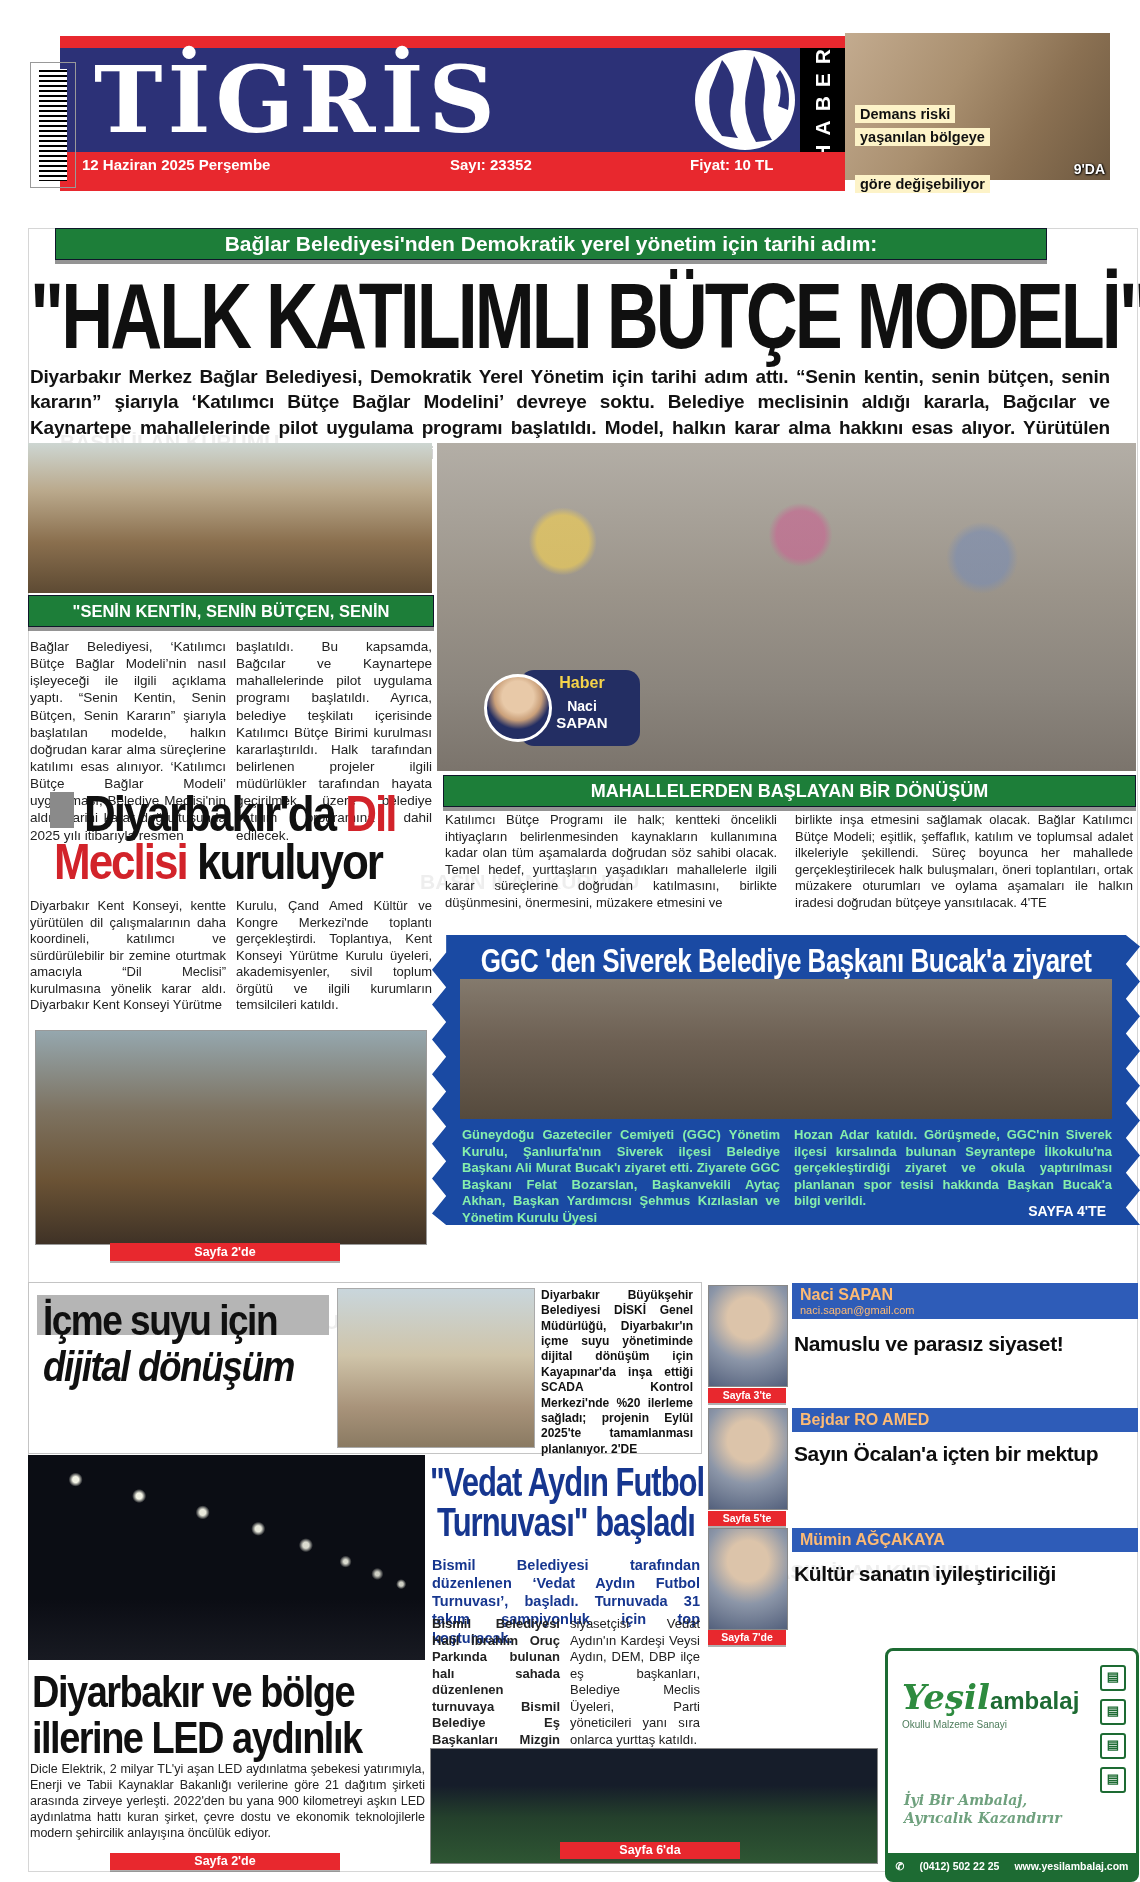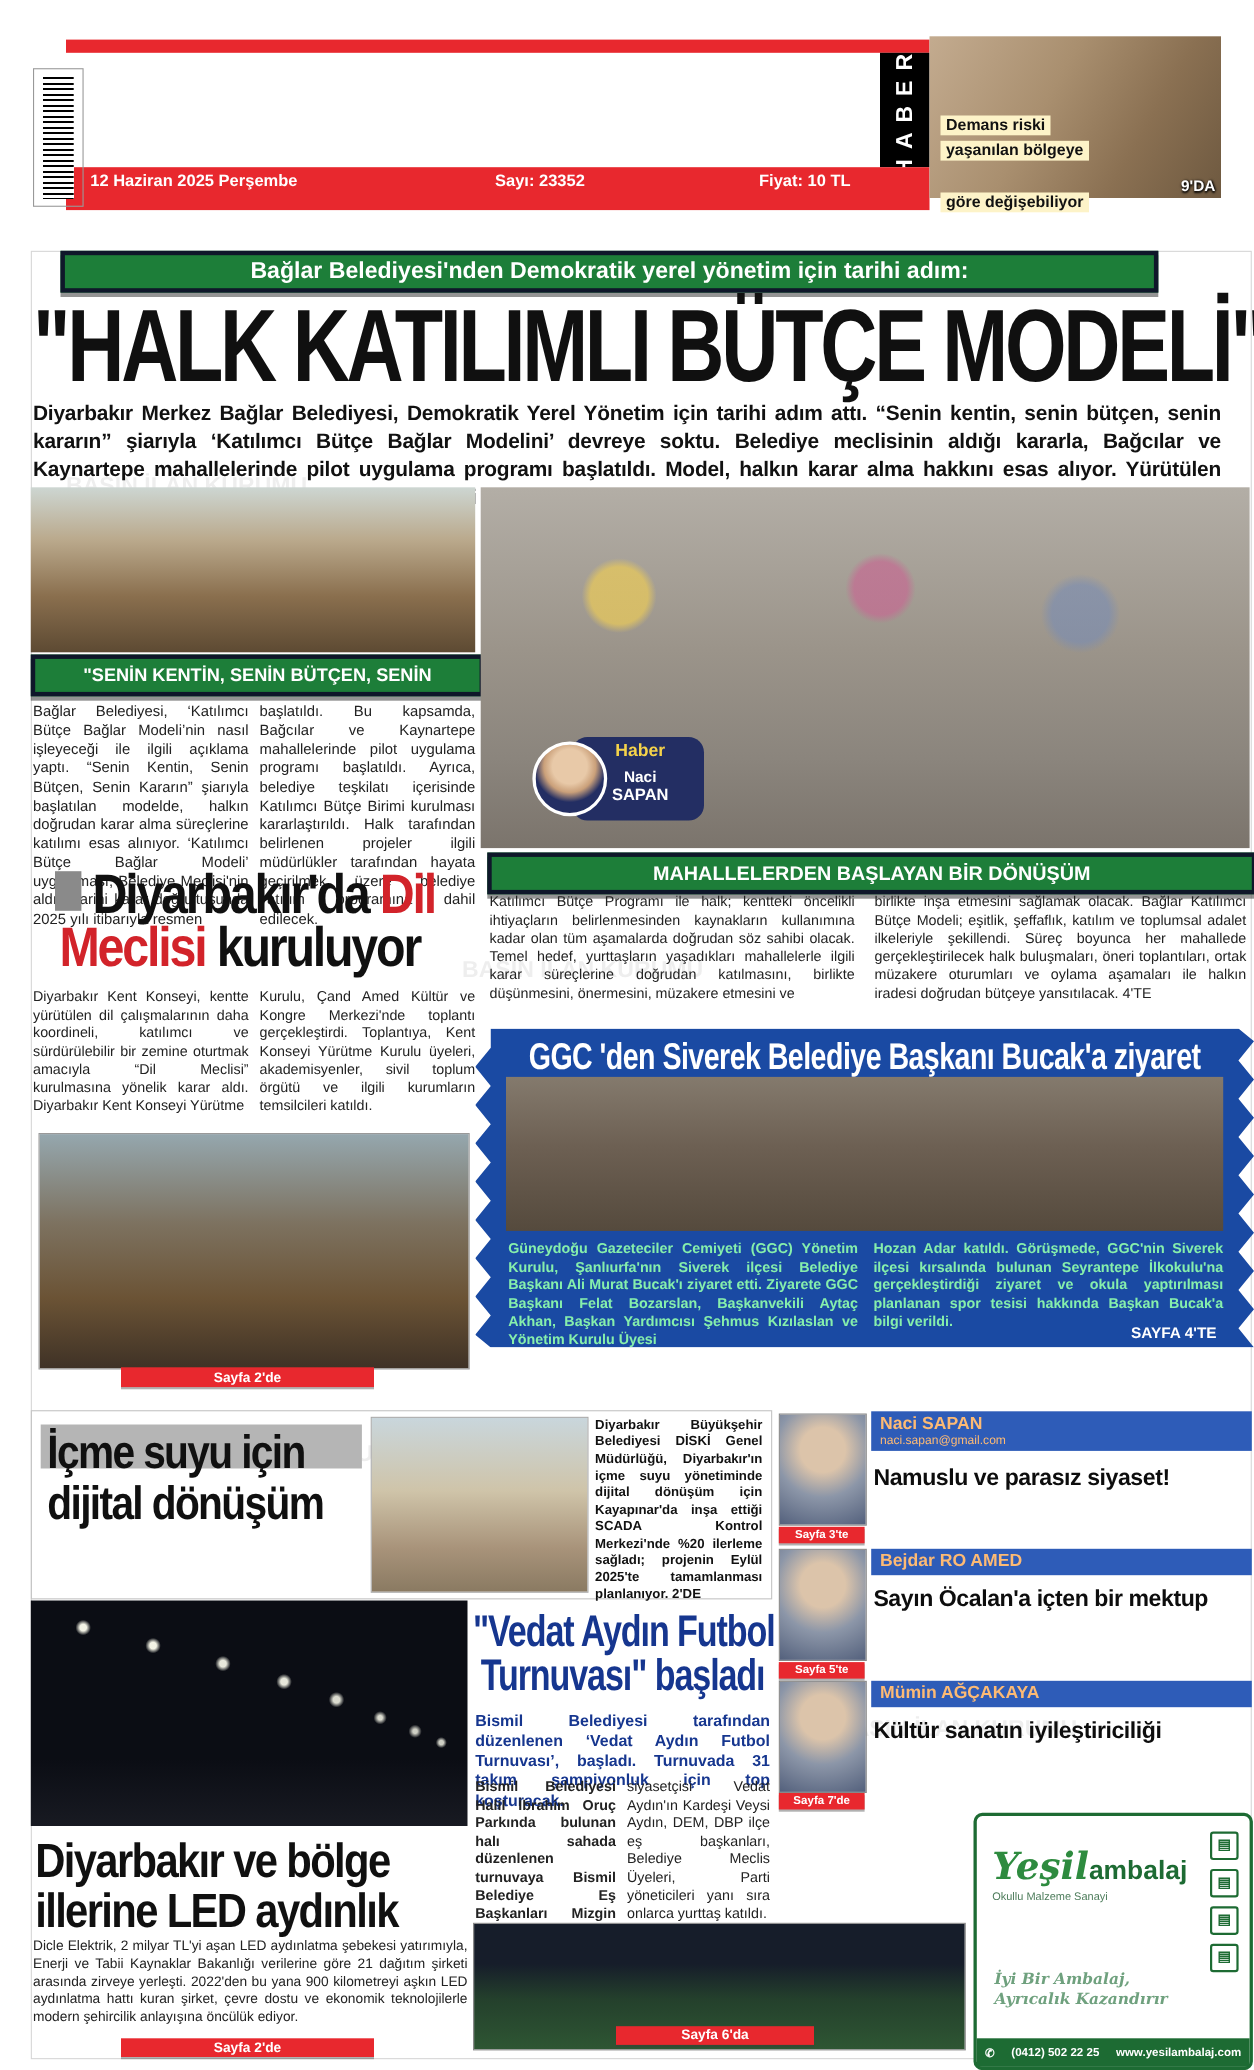--- a/index.html
+++ b/index.html
@@ -17,21 +17,21 @@
   .m-haber span{writing-mode:vertical-rl;transform:rotate(180deg);font-weight:bold;font-size:21px;letter-spacing:9px;}
   .m-datebar{background:#e8282e;color:#fff;font-weight:bold;font-size:15px;}
   .m-datebar span{position:absolute;top:4px;}
   .barcode{background:#fff;border:1px solid #999;
     background-image:repeating-linear-gradient(0deg,#000 0 2px,#fff 2px 5px);background-clip:content-box;padding:6px 8px;}
   
   .demans{background:linear-gradient(120deg,#c3ab8f 0%,#a98f6f 40%,#8a7052 70%,#6e5940 100%);text-align:center;}
   .tline{position:absolute;left:10px;background:#fdf3c8;color:#111;font-weight:bold;font-size:14.5px;padding:1px 5px;white-space:nowrap;}
   .pnum{position:absolute;color:#fff;font-weight:bold;font-size:14px;text-shadow:0 1px 2px #000,1px 0 2px #000;}
   
-  .greenbar{background:#1d7e39;color:#fff;font-weight:bold;text-align:center;box-shadow:0 4px 0 rgba(60,60,60,.55);border:4px solid #0f172a;}
+  .greenbar{background:#1d7e39;color:#fff;font-weight:bold;text-align:center;box-shadow:0 4px 0 rgba(60,60,60,.55);border:1px solid #0f172a;}
   .redtag{background:#e8282e;color:#fff;font-weight:bold;font-size:12.5px;text-align:center;box-shadow:0 2px 0 rgba(60,60,60,.4);}
   
   .hl{font-weight:bold;color:#101010;}
   .cond{display:inline-block;transform:scaleY(1.3);transform-origin:center top;white-space:nowrap;}
   .condL{display:inline-block;transform:scaleY(1.15);transform-origin:left top;white-space:nowrap;}
   .lead{font-weight:bold;font-size:19px;line-height:1.33;text-align:justify;letter-spacing:-0.2px;}
   .bodytxt{font-size:13.5px;line-height:1.27;text-align:justify;color:#222;}
   .red{color:#d2232a;}
   
   .badge-pill{background:#232e63;border-radius:14px;color:#fff;}
@@ -80,20 +80,29 @@
 
   <div class="wm" style="left:60px;top:430px;">BASIN İLAN KURUMU</div>
   <div class="wm" style="left:420px;top:870px;">BASIN İLAN KURUMU</div>
   <div class="wm" style="left:120px;top:1310px;">BASIN İLAN KURUMU</div>
   <div class="wm" style="left:760px;top:1560px;">BASIN İLAN KURUMU</div>
   <div class="wm" style="left:470px;top:1830px;">BASIN İLAN KURUMU</div>
 
   <div class="frame" style="left:28px;top:228px;width:1108px;height:1642px;border-color:#d6d6d6;"></div>
 
   <div class="abs m-redtop" style="left:60px;top:36px;width:785px;height:12px;"></div>
+  <div class="abs m-navy" style="left:60px;top:48px;width:740px;height:104px;">
+    <span class="m-title">TİGRİS</span>
+    <svg class="abs" style="right:2px;top:0px;" width="106" height="104" viewBox="0 0 106 104">
+      <circle cx="53" cy="52" r="50" fill="#ffffff"></circle>
+      <path d="M30 12 Q46 30 40 52 Q35 74 46 90 L30 88 Q14 68 18 42 Z" fill="#2c3177"></path>
+      <path d="M62 8 Q76 28 72 52 Q69 76 80 92 L64 94 Q50 70 54 44 Z" fill="#2c3177"></path>
+      <path d="M88 22 Q100 40 96 62 L86 58 Q92 40 84 28 Z" fill="#2c3177"></path>
+    </svg>
+  </div>
   <div class="abs m-haber" style="left:800px;top:48px;width:45px;height:104px;">
     <span>HABER</span>
   </div>
   <div class="abs m-datebar" style="left:60px;top:152px;width:785px;height:39px;">
     <span style="left:22px;">12 Haziran 2025 Perşembe</span>
     <span style="left:390px;">Sayı: 23352</span>
     <span style="left:630px;">Fiyat: 10 TL</span>
   </div>
   <div class="abs barcode" style="left:30px;top:62px;width:28px;height:112px;"></div>
 
@@ -153,21 +162,21 @@
     <div class="abs bodytxt" style="left:30px;top:192px;width:318px;">Güneydoğu Gazeteciler Cemiyeti (GGC) Yönetim Kurulu, Şanlıurfa'nın Siverek ilçesi Belediye Başkanı Ali Murat Bucak'ı ziyaret etti. Ziyarete GGC Başkanı Felat Bozarslan, Başkanvekili Aytaç Akhan, Başkan Yardımcısı Şehmus Kızılaslan ve Yönetim Kurulu Üyesi</div>
     <div class="abs bodytxt" style="left:362px;top:192px;width:318px;">Hozan Adar katıldı. Görüşmede, GGC'nin Siverek ilçesi kırsalında bulunan Seyrantepe İlkokulu'na gerçekleştirdiği ziyaret ve okula yaptırılması planlanan spor tesisi hakkında Başkan Bucak'a bilgi verildi.</div>
     <div class="abs" style="right:34px;bottom:6px;color:#fff;font-weight:bold;font-size:14px;">SAYFA 4'TE</div>
   </div>
 
   <div class="abs" style="left:28px;top:1282px;width:672px;height:170px;border:1px solid #c4c4c4;">
     <div class="abs" style="left:8px;top:12px;width:292px;height:40px;background:#b5b5b5;"></div>
     <div class="abs" style="left:14px;top:14px;">
       <span class="hl condL" style="font-size:37px;letter-spacing:-1.5px;">İçme suyu için</span>
     </div>
-    <div class="abs" style="left:14px;top:60px;">
+    <div class="abs" style="left:14px;top:60px;font-style:italic;">
       <span class="hl condL" style="font-size:37px;letter-spacing:-1.5px;">dijital dönüşüm</span>
     </div>
     <div class="abs ph-constr photo" style="left:308px;top:5px;width:196px;height:158px;border:1px solid #aaa;"></div>
     <div class="abs" style="left:512px;top:5px;width:152px;font-size:12px;font-weight:bold;line-height:1.28;text-align:justify;">Diyarbakır Büyükşehir Belediyesi DİSKİ Genel Müdürlüğü, Diyarbakır'ın içme suyu yönetiminde dijital dönüşüm için Kayapınar'da inşa ettiği SCADA Kontrol Merkezi'nde %20 ilerleme sağladı; projenin Eylül 2025'te tamamlanması planlanıyor. 2'DE</div>
   </div>
 
   <div>
     <div class="abs portrait" style="left:708px;top:1285px;width:78px;height:100px;"></div>
     <div class="abs colhead" style="left:792px;top:1283px;width:330px;">
       <div style="font-weight:bold;font-size:16px;">Naci SAPAN</div>

